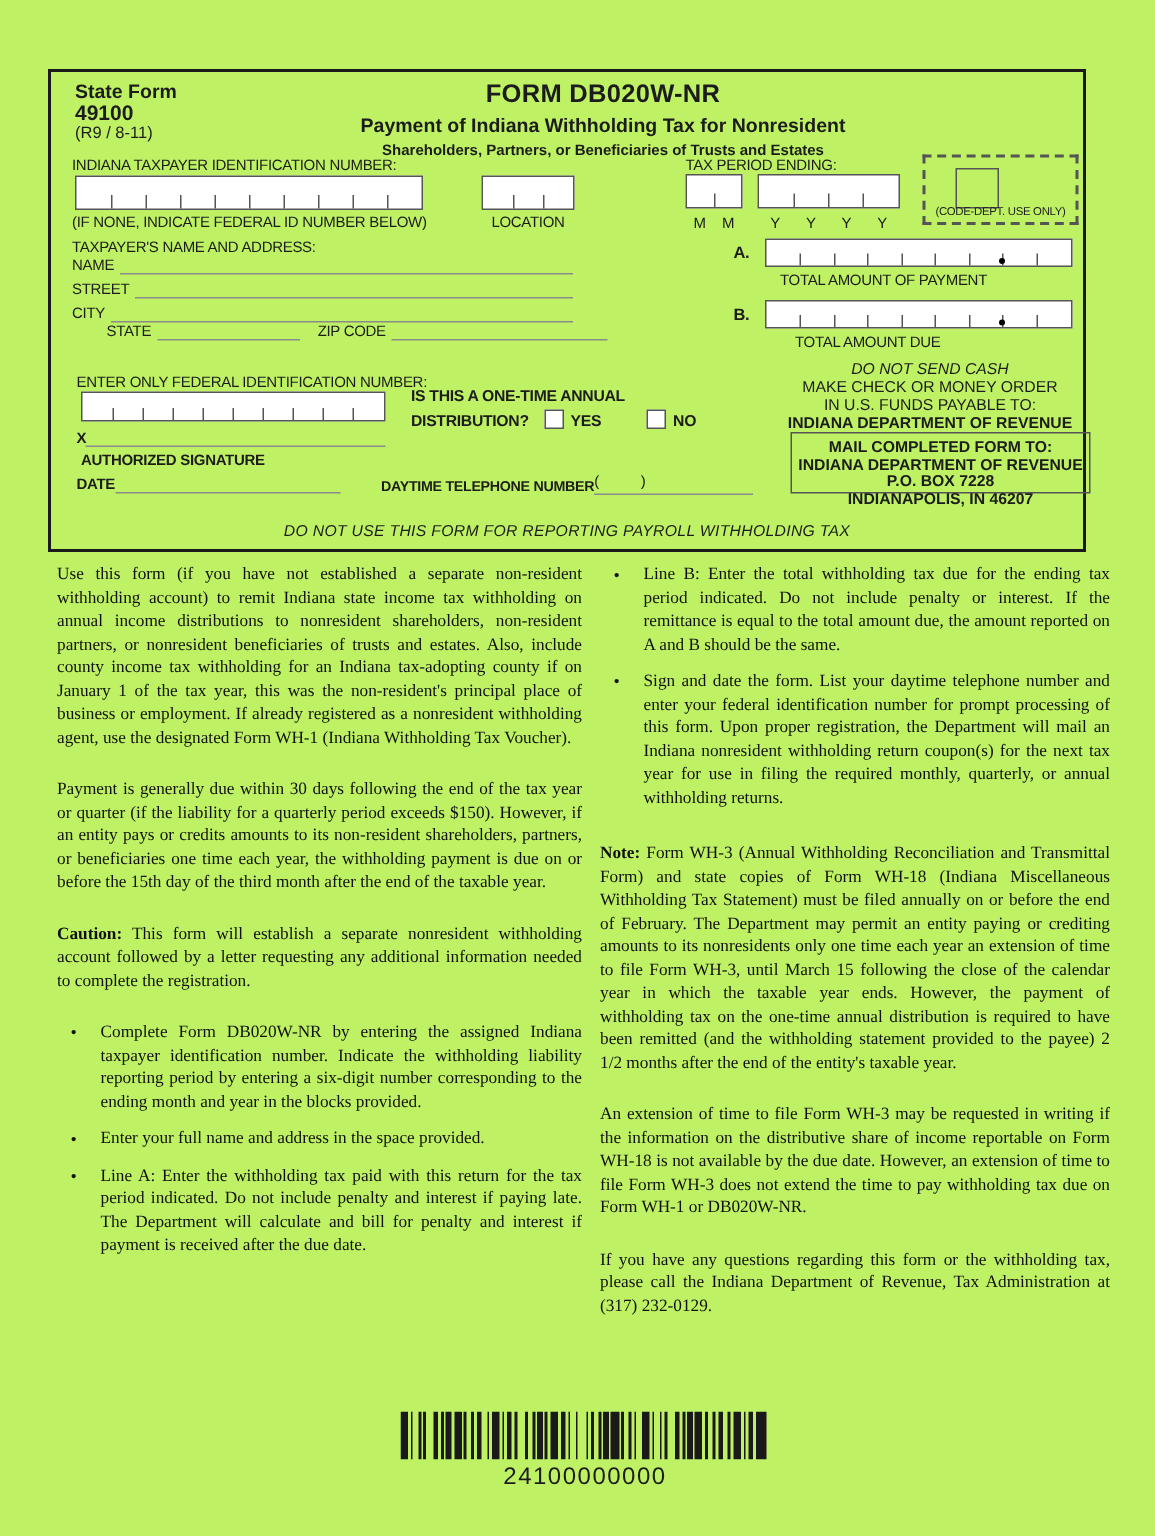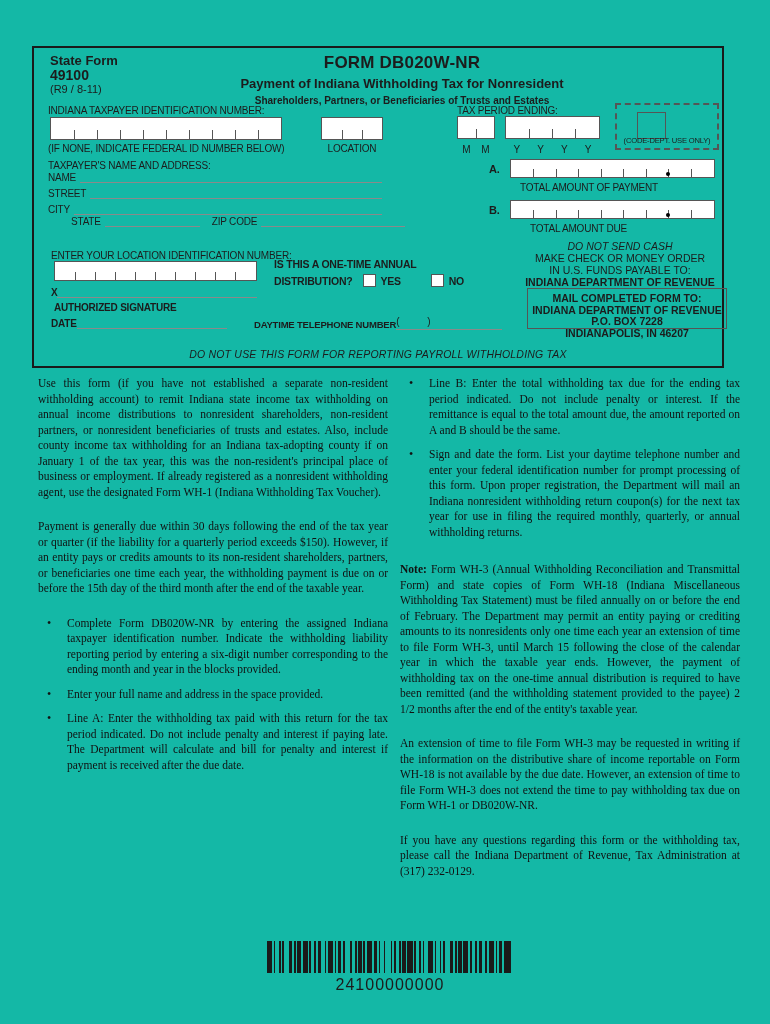--- a/index.html
+++ b/index.html
@@ -1,16 +1,16 @@
 <!DOCTYPE html>
 <html><head>
 <meta charset="utf-8">
 <style>
   html,body{margin:0;padding:0;background:#e8e8e8;}
-  .sheet{position:relative;width:770px;height:1024px;background:#14b8a6;overflow:hidden;
+  .sheet{position:relative;width:770px;height:1024px;background:#bef264;overflow:hidden;
          font-family:"Liberation Sans",sans-serif;color:#1c1c1c;}
   
   .formbox{position:absolute;left:32px;top:46px;width:688px;height:318px;border:2px solid #1a1a1a;}
   .abs{position:absolute;}
   .lab{font-size:10px;letter-spacing:-0.2px;white-space:nowrap;}
   .lab-b{font-size:10px;font-weight:bold;letter-spacing:-0.2px;white-space:nowrap;}
   .hdr-left{left:16px;top:6px;line-height:14px;}
   .hdr-left .l1{font-size:13px;font-weight:bold;}
   .hdr-left .l2{font-size:14px;font-weight:bold;}
   .hdr-left .l3{font-size:11px;}
@@ -176,21 +176,21 @@
       <div>IN U.S. FUNDS PAYABLE TO:</div>
       <div class="bd">INDIANA DEPARTMENT OF REVENUE</div>
     </div>
     <div class="abs mailbox" style="left:493px;top:240px;width:200px;height:41px;">
       <div>MAIL COMPLETED FORM TO:</div>
       <div>INDIANA DEPARTMENT OF REVENUE</div>
       <div>P.O. BOX 7228</div>
       <div>INDIANAPOLIS, IN 46207</div>
     </div>
 
-    <div class="abs lab" style="left:17px;top:202px;">ENTER YOUR LOCATION IDENTIFICATION NUMBER:</div>
+    <div class="abs lab" style="left:17px;top:202px;">ENTER ONLY FEDERAL IDENTIFICATION NUMBER:</div>
     <div class="abs comb" style="left:20px;top:213px;width:203px;height:20px;">
         <span class="cell"></span>
         <span class="cell"></span>
         <span class="cell"></span>
         <span class="cell"></span>
         <span class="cell"></span>
         <span class="cell"></span>
         <span class="cell"></span>
         <span class="cell"></span>
         <span class="cell"></span>
@@ -219,20 +219,21 @@
       <span class="lab-b" style="font-size:9.5px;">DAYTIME TELEPHONE NUMBER</span>
       <span class="uline" style="height:13px;white-space:pre;font-size:10px;">(          )</span>
     </div>
 
     <div class="abs footerwarn">DO NOT USE THIS FORM FOR REPORTING PAYROLL WITHHOLDING TAX</div>
   </div>
 
   <div class="col" style="left:38px;top:376px;width:350px;">
     <div class="blk"><span>Use this form (if you have not established a separate non-resident withholding account) to remit Indiana state income tax withholding on annual income distributions to nonresident shareholders, non-resident partners, or nonresident beneficiaries of trusts and estates. Also, include county income tax withholding for an Indiana tax-adopting county if on January 1 of the tax year, this was the non-resident's principal place of business or employment.  If already registered as a nonresident withholding agent, use the designated Form WH-1 (Indiana Withholding Tax Voucher).</span></div>
     <div class="blk"><span>Payment is generally due within 30 days following the end of the tax year or quarter (if the liability for a quarterly period exceeds $150). However, if an entity pays or credits amounts to its non-resident shareholders, partners, or beneficiaries one time each year, the withholding payment is due on or before the 15th day of the third month after the end of the taxable year.</span></div>
+    <div class="blk"><b>Caution:</b><span> This form will establish a separate nonresident withholding account  followed by a letter requesting any additional information needed to complete the registration.</span></div>
     <div class="blk tight b"><span>Complete Form DB020W-NR by entering the assigned Indiana taxpayer identification number. Indicate the withholding liability reporting period by entering a six-digit number corresponding to the ending month and year in the blocks provided.</span></div>
     <div class="blk tight b"><span>Enter your full name and address in the space provided.</span></div>
     <div class="blk tight b"><span>Line A: Enter the withholding tax paid with this return for the tax period indicated. Do not include penalty and interest if paying late.  The Department will calculate and bill for penalty and interest if payment is received after the due date.</span></div>
   </div>
 
   <div class="col" style="left:400px;top:376px;width:340px;">
     <div class="blk tight b"><span>Line B: Enter the total withholding tax due for the ending tax period indicated. Do not include penalty or interest. If the remittance is equal to the total amount due, the amount reported on A and B should be the same.</span></div>
     <div class="blk b" style="margin-bottom:22px;"><span>Sign and date the form. List your daytime telephone number and enter your federal identification number for prompt processing of this form. Upon proper registration, the Department will mail an Indiana nonresident withholding return coupon(s) for the next tax year for use in filing the required monthly, quarterly, or annual withholding returns.</span></div>
     <div class="blk"><b>Note:</b><span> Form WH-3 (Annual Withholding Reconciliation and Transmittal Form) and state copies of Form WH-18 (Indiana Miscellaneous Withholding Tax Statement) must be filed annually on or before the end of February. The Department may permit an entity paying or crediting amounts to its nonresidents only one time each year an extension of time to file Form WH-3, until March 15 following the close of the calendar year in which the taxable year ends. However, the payment of withholding tax on the one-time annual distribution is required to have been remitted (and the withholding statement provided to the payee) 2 1/2 months after the end of the entity's taxable year.</span></div>
     <div class="blk"><span>An extension of time to file Form WH-3 may be requested in writing if the information on the distributive share of income reportable on Form WH-18 is not available by the due date. However, an extension of time to file Form WH-3 does not extend the time to pay withholding tax due on Form WH-1 or DB020W-NR.</span></div>

